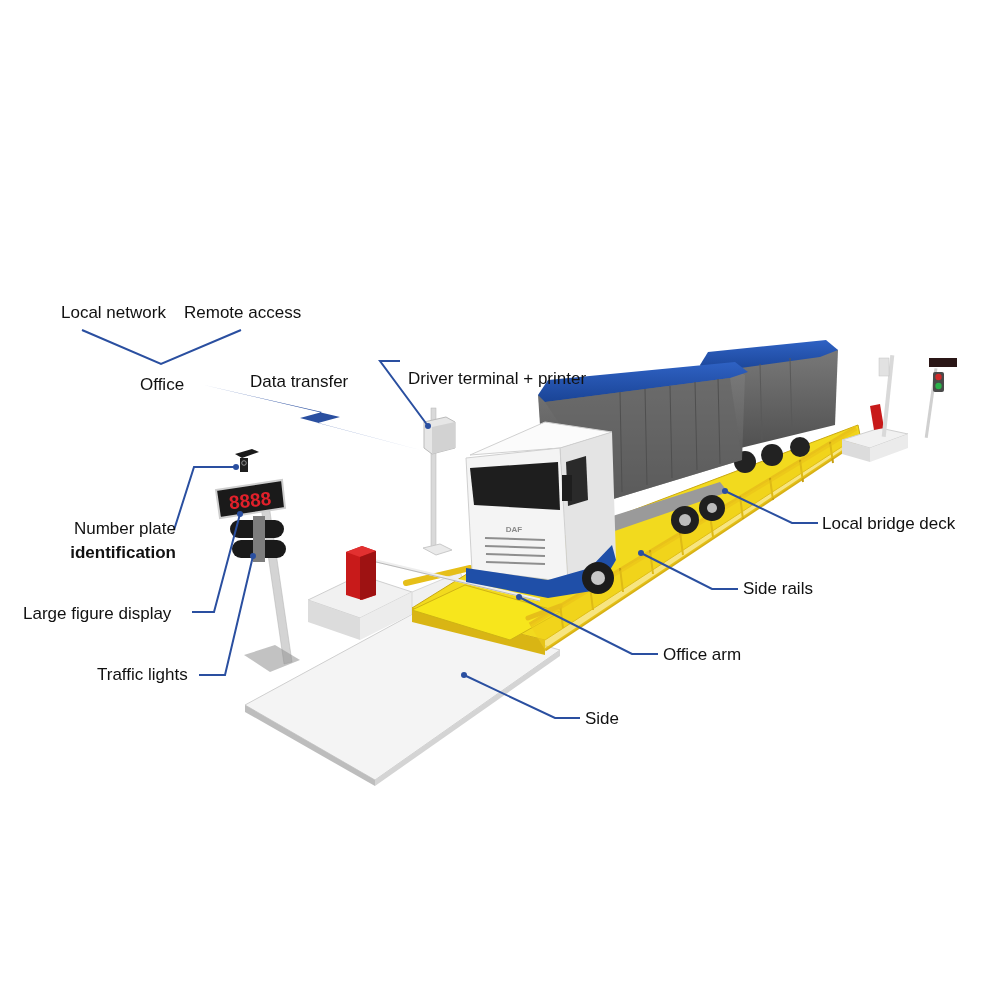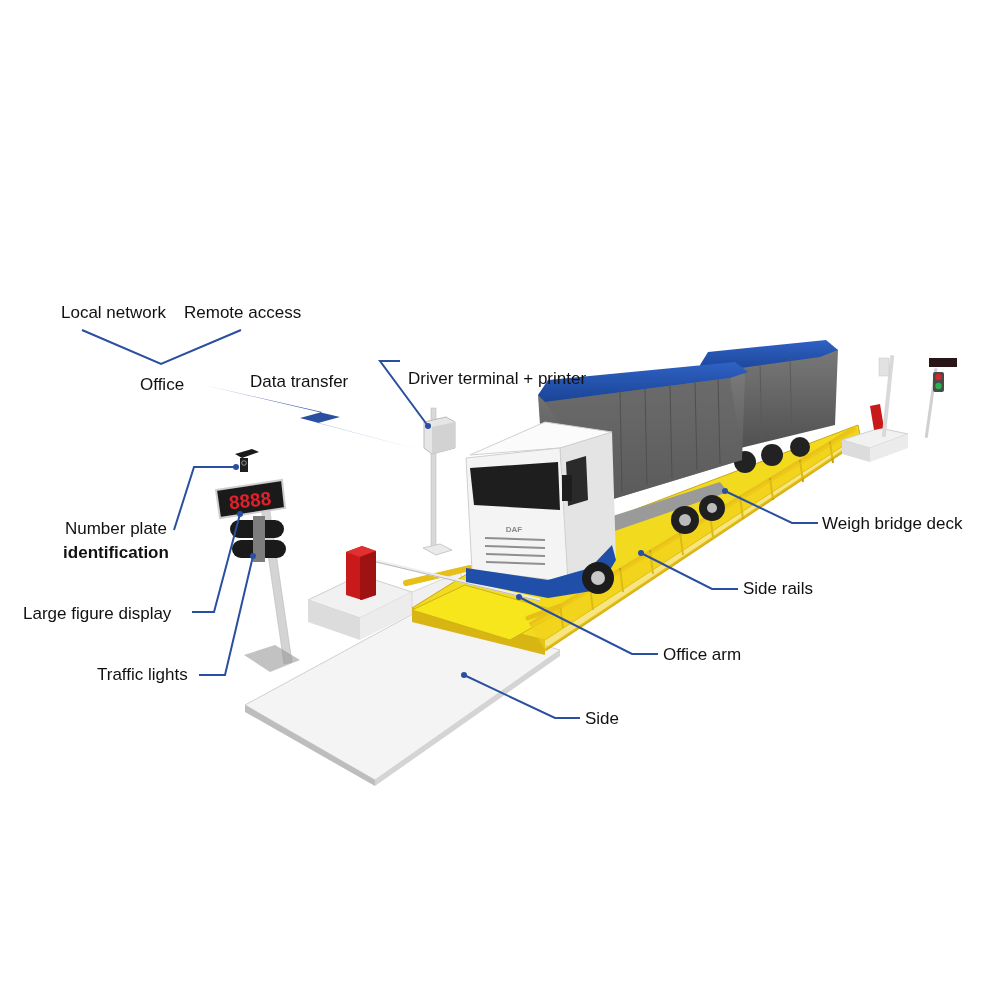--- a/index.html
+++ b/index.html
@@ -1,20 +1,20 @@
 <!DOCTYPE html>
 <html><head>
 <meta charset="utf-8">
 <style>
   html, body { margin: 0; padding: 0; background: #ffffff; }
   body { width: 990px; height: 990px; position: relative; overflow: hidden;
          font-family: "Liberation Sans", "DejaVu Sans", sans-serif; }
   #stage { position: absolute; left: 0; top: 0; width: 990px; height: 990px; }
   .label { position: absolute; font-size: 17px; color: #111; white-space: nowrap; line-height: 1; }
-  .label.c { text-align: center; }
+  .label.c { text-align: right; }
   svg text { font-family: "Liberation Sans", sans-serif; }
 </style>
 </head>
 <body>
 
 <div id="stage">
   <svg width="990" height="990" viewBox="0 0 990 990" xmlns="http://www.w3.org/2000/svg">
     <defs>
       <linearGradient id="gTrailer" x1="0" y1="0" x2="0" y2="1">
         <stop offset="0" stop-color="#7a7a7a"></stop>
@@ -222,17 +222,17 @@
   
   <div class="label" style="left:24px; top:304px;margin-left:37px;">Local network</div>
   <div class="label" style="left:184px; top:304px;">Remote access</div>
   <div class="label" style="left:140px; top:376px;text-align:center;">Office</div>
   <div class="label" style="left:250px; top:373px;">Data transfer</div>
   <div class="label" style="left:408px; top:370px;">Driver terminal + printer</div>
   <div class="label c" style="left:56px; top:520px; width:120px;">Number plate</div>
   <div class="label c" style="left:56px; top:544px; width:120px;font-weight:bold;">identification</div>
   <div class="label" style="left:23px; top:605px;text-align:center;">Large figure display</div>
   <div class="label" style="left:97px; top:666px;">Traffic lights</div>
-  <div class="label" style="left:822px; top:515px;">Weigh bridge deck</div>
+  <div class="label" style="left:822px; top:515px;">Local bridge deck</div>
   <div class="label" style="left:743px; top:580px;text-align:right;">Side rails</div>
   <div class="label" style="left:663px; top:646px;">Office arm</div>
   <div class="label" style="left:585px; top:710px;">Side</div>
 </div>
 
 </body></html>

